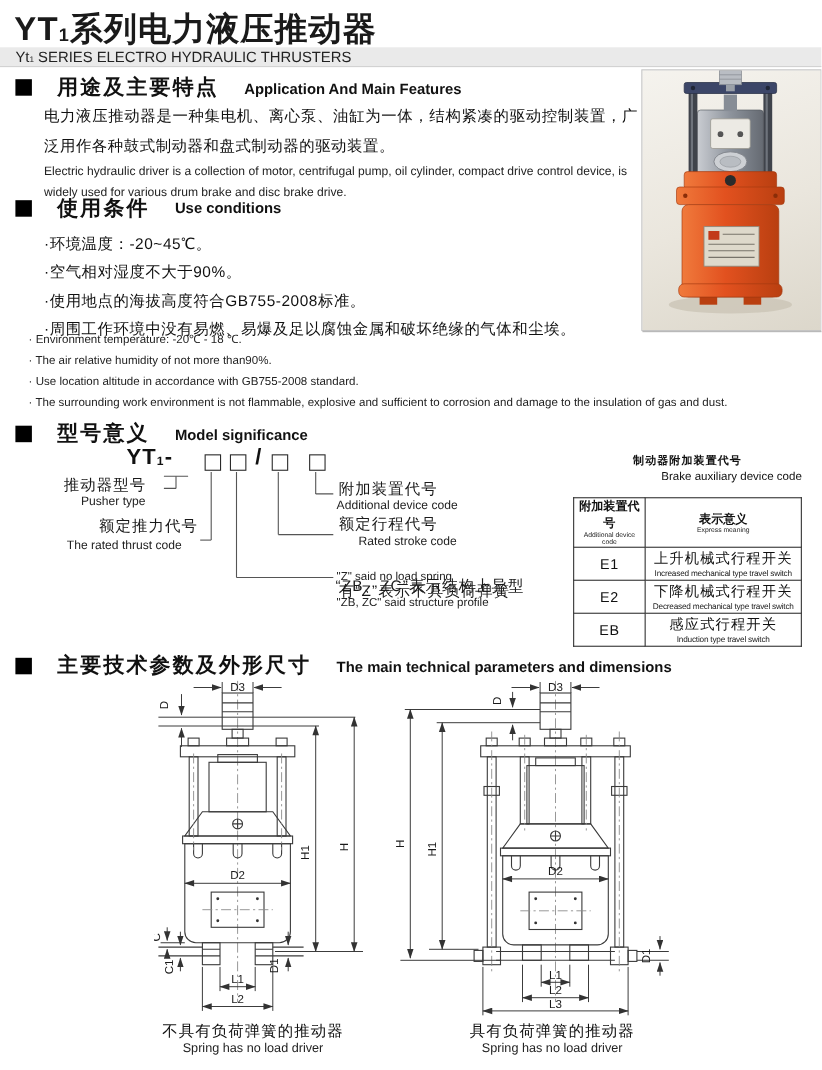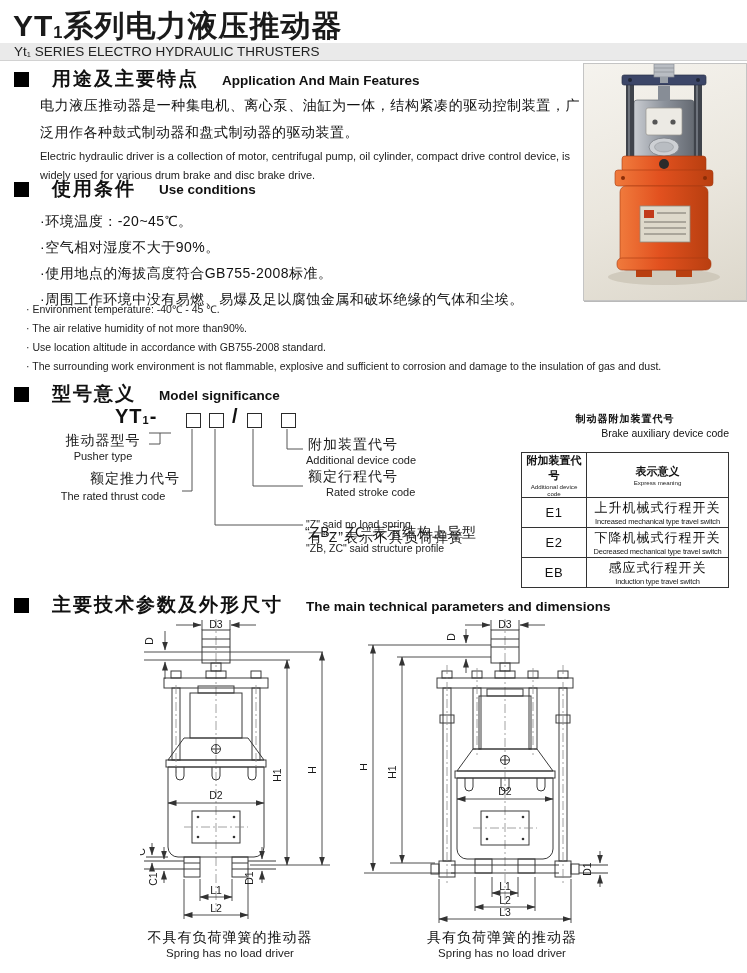--- a/index.html
+++ b/index.html
@@ -141,21 +141,21 @@
     <span class="sec-cn">使用条件</span>
     <span class="sec-en">Use  conditions</span>
   </div>
   <div class="abs cnbullets">
     <div>·环境温度：-20~45℃。</div>
     <div>·空气相对湿度不大于90%。</div>
     <div>·使用地点的海拔高度符合GB755-2008标准。</div>
     <div>·周围工作环境中没有易燃、易爆及足以腐蚀金属和破坏绝缘的气体和尘埃。</div>
   </div>
   <div class="abs enbullets">
-    <div>· Environment temperature: -40℃ - 45 ℃.</div>
+    <div>· Environment temperature: -20℃ - 18 ℃.</div>
     <div>· The air relative humidity of not more than90%.</div>
     <div>· Use location altitude in accordance with GB755-2008 standard.</div>
     <div>· The surrounding work environment is not flammable, explosive and sufficient to corrosion and damage to the insulation of gas and dust.</div>
   </div>
 
   <div class="sec" style="top:381px;">
     <span class="mk"></span>
     <span class="sec-cn">型号意义</span>
     <span class="sec-en">Model  significance</span>
   </div>
@@ -176,21 +176,21 @@
         <line x1="182" y1="86" x2="192" y2="86"></line>
       <line x1="215" y1="24" x2="215" y2="120"></line>
         <line x1="215" y1="120" x2="303" y2="120"></line>
       <line x1="253" y1="24" x2="253" y2="81"></line>
         <line x1="253" y1="81" x2="303" y2="81"></line>
       <line x1="287" y1="24" x2="287" y2="44"></line>
         <line x1="287" y1="44" x2="303" y2="44"></line>
     </g>
   </svg>
 
-  <div class="abs mlbl-cn" style="left:58px;top:432px;width:90px;text-align:center;">推动器型号</div>
+  <div class="abs mlbl-cn" style="left:58px;top:432px;width:90px;text-align:left;">推动器型号</div>
   <div class="abs mlbl-en" style="left:58px;top:450px;width:90px;text-align:center;">Pusher type</div>
   <div class="abs mlbl-cn" style="left:88px;top:470px;width:92px;text-align:right;">额定推力代号</div>
   <div class="abs mlbl-en" style="left:38px;top:490px;width:150px;text-align:center;">The rated thrust code</div>
   <div class="abs mlbl-cn" style="left:308px;top:436px;">附加装置代号</div>
   <div class="abs mlbl-en" style="left:306px;top:454px;">Additional device code</div>
   <div class="abs mlbl-cn" style="left:308px;top:468px;">额定行程代号</div>
   <div class="abs mlbl-en" style="left:306px;top:486px;padding-left:20px;">Rated stroke code</div>
   <div class="abs mlbl-cn" style="left:308px;top:500px;margin-top:29px;">有“Z”表示不具负荷弹簧</div>
   <div class="abs mlbl-en-s" style="left:306px;top:518px;">"Z" said no load spring</div>
   <div class="abs mlbl-cn" style="left:305px;top:524px;">“ZB、ZC”表示结构上异型</div>

